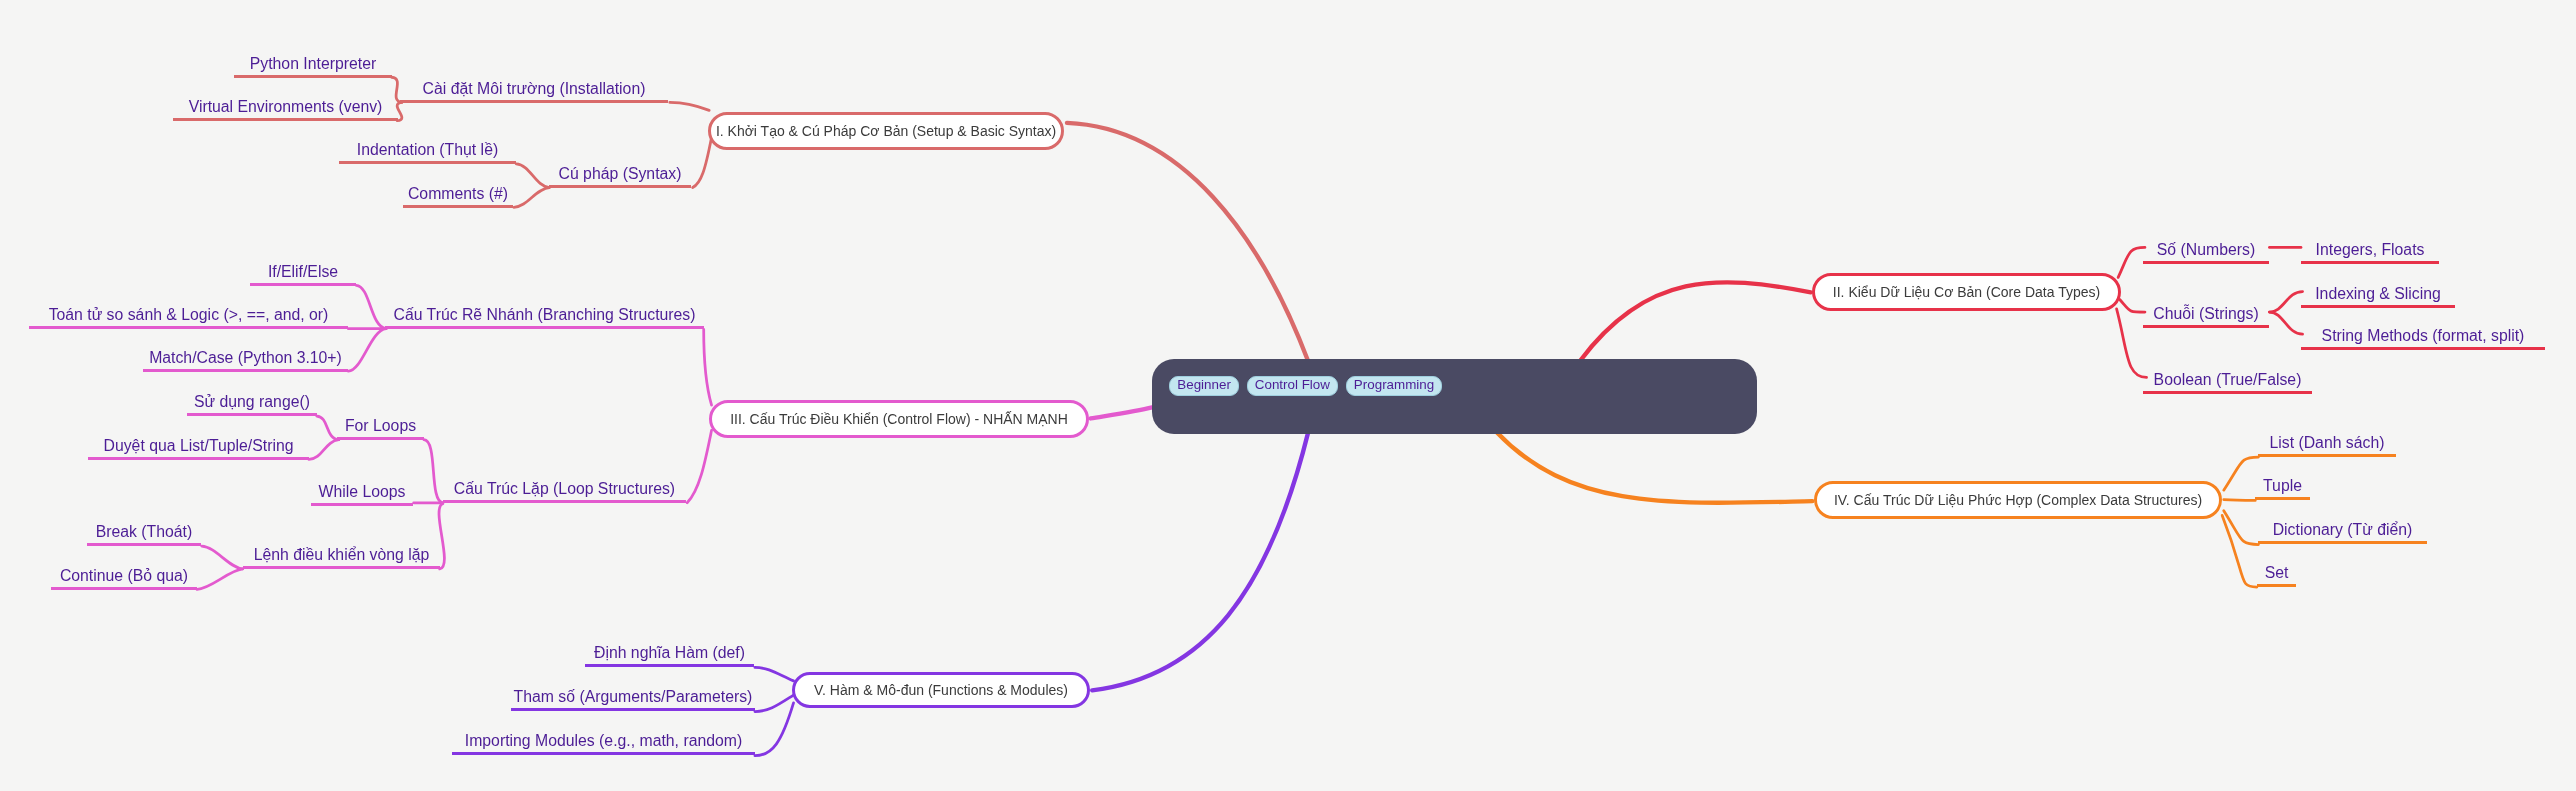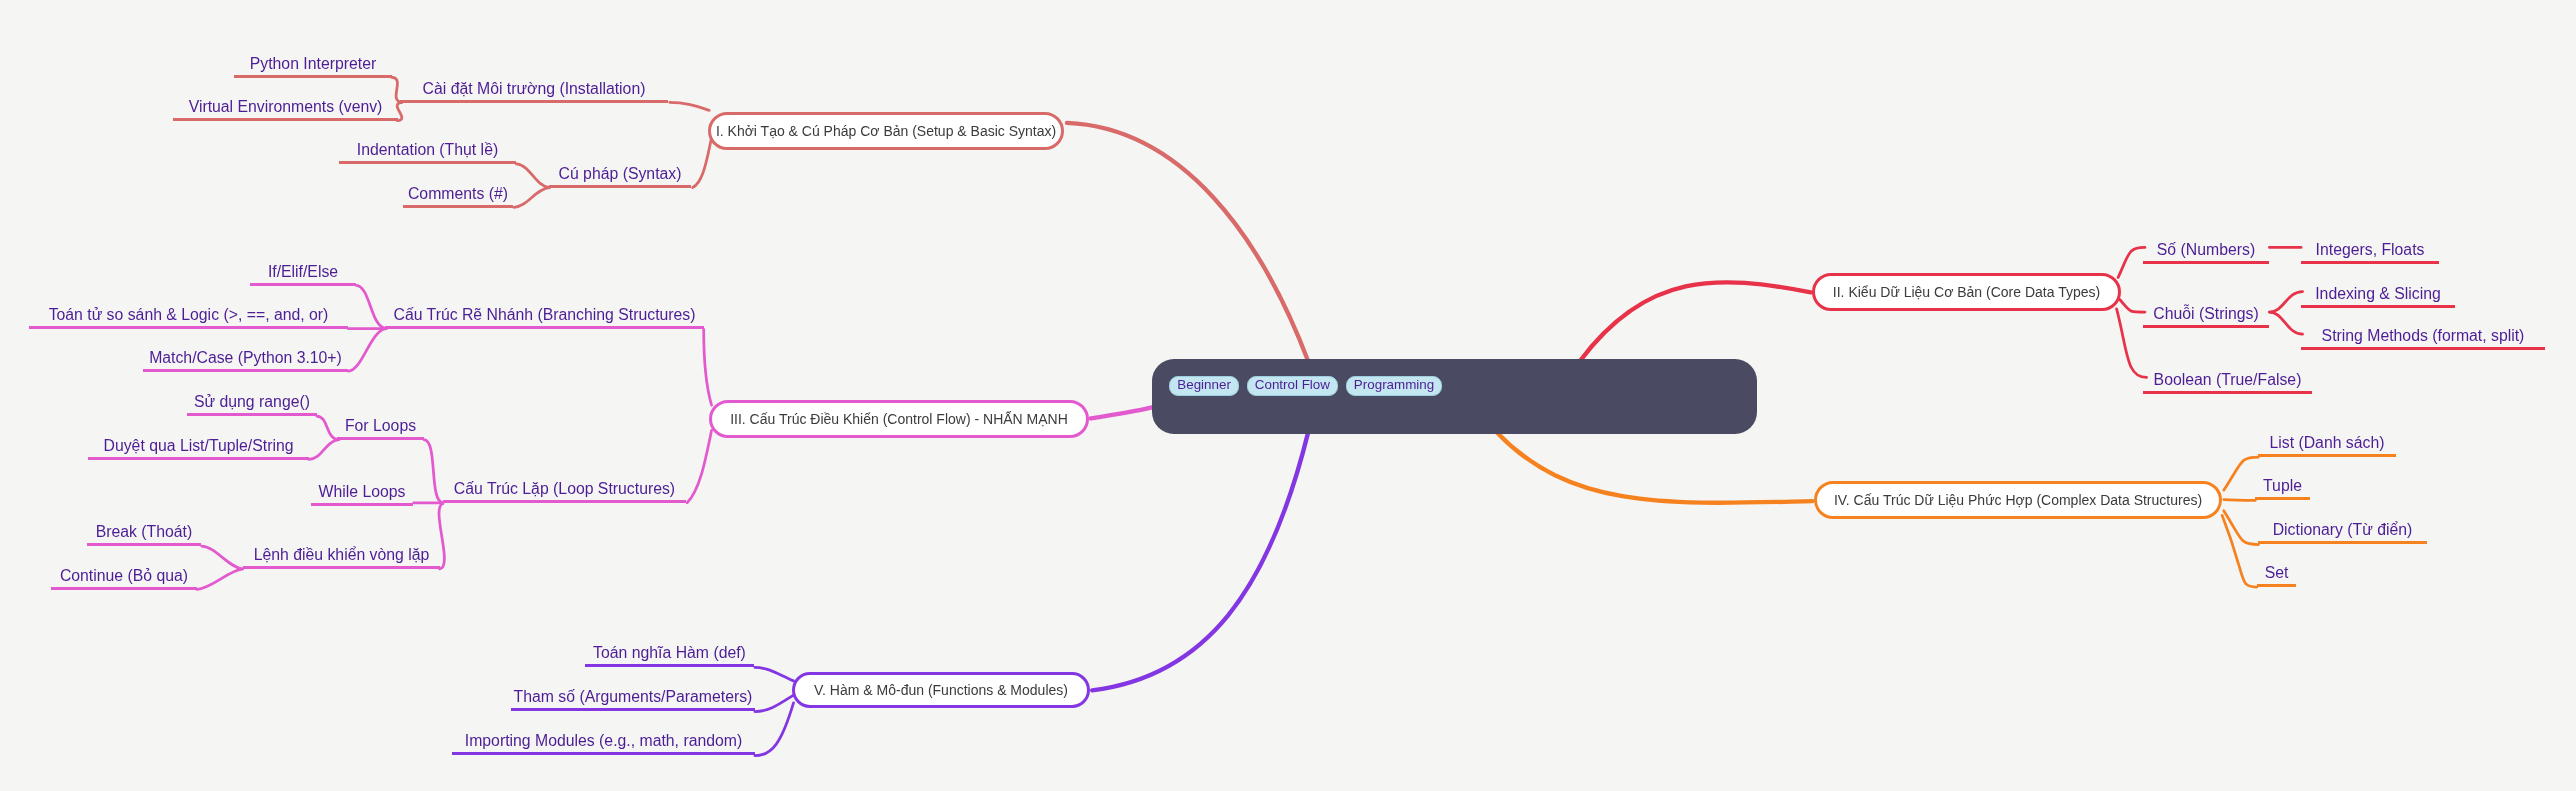--- a/index.html
+++ b/index.html
@@ -167,18 +167,18 @@
   <div class="leaf b3" style="left:87px;top:522px;width:114px;height:23.6px;">Break (Thoát)</div>
   <div class="leaf b3" style="left:51px;top:566px;width:146px;height:23.6px;">Continue (Bỏ qua)</div>
 
   <div class="box b4" style="left:1814px;top:481px;width:408px;height:38px;">IV. Cấu Trúc Dữ Liệu Phức Hợp (Complex Data Structures)</div>
   <div class="leaf b4" style="left:2258px;top:432px;width:138px;height:25px;">List (Danh sách)</div>
   <div class="leaf b4" style="left:2255px;top:475px;width:55px;height:25px;">Tuple</div>
   <div class="leaf b4" style="left:2258px;top:519px;width:169px;height:25px;">Dictionary (Từ điển)</div>
   <div class="leaf b4" style="left:2257px;top:562px;width:39px;height:25px;">Set</div>
 
   <div class="box b5" style="left:792px;top:672px;width:298px;height:36px;">V. Hàm &amp; Mô-đun (Functions &amp; Modules)</div>
-  <div class="leaf b5" style="left:585px;top:642px;width:169px;height:25px;">Toán nghĩa Hàm (def)</div>
+  <div class="leaf b5" style="left:585px;top:642px;width:169px;height:25px;">Định nghĩa Hàm (def)</div>
   <div class="leaf b5" style="left:511px;top:686px;width:244px;height:25px;">Tham số (Arguments/Parameters)</div>
   <div class="leaf b5" style="left:452px;top:730px;width:303px;height:25px;">Importing Modules (e.g., math, random)</div>
 
 </div>
 
 
 </body></html>

